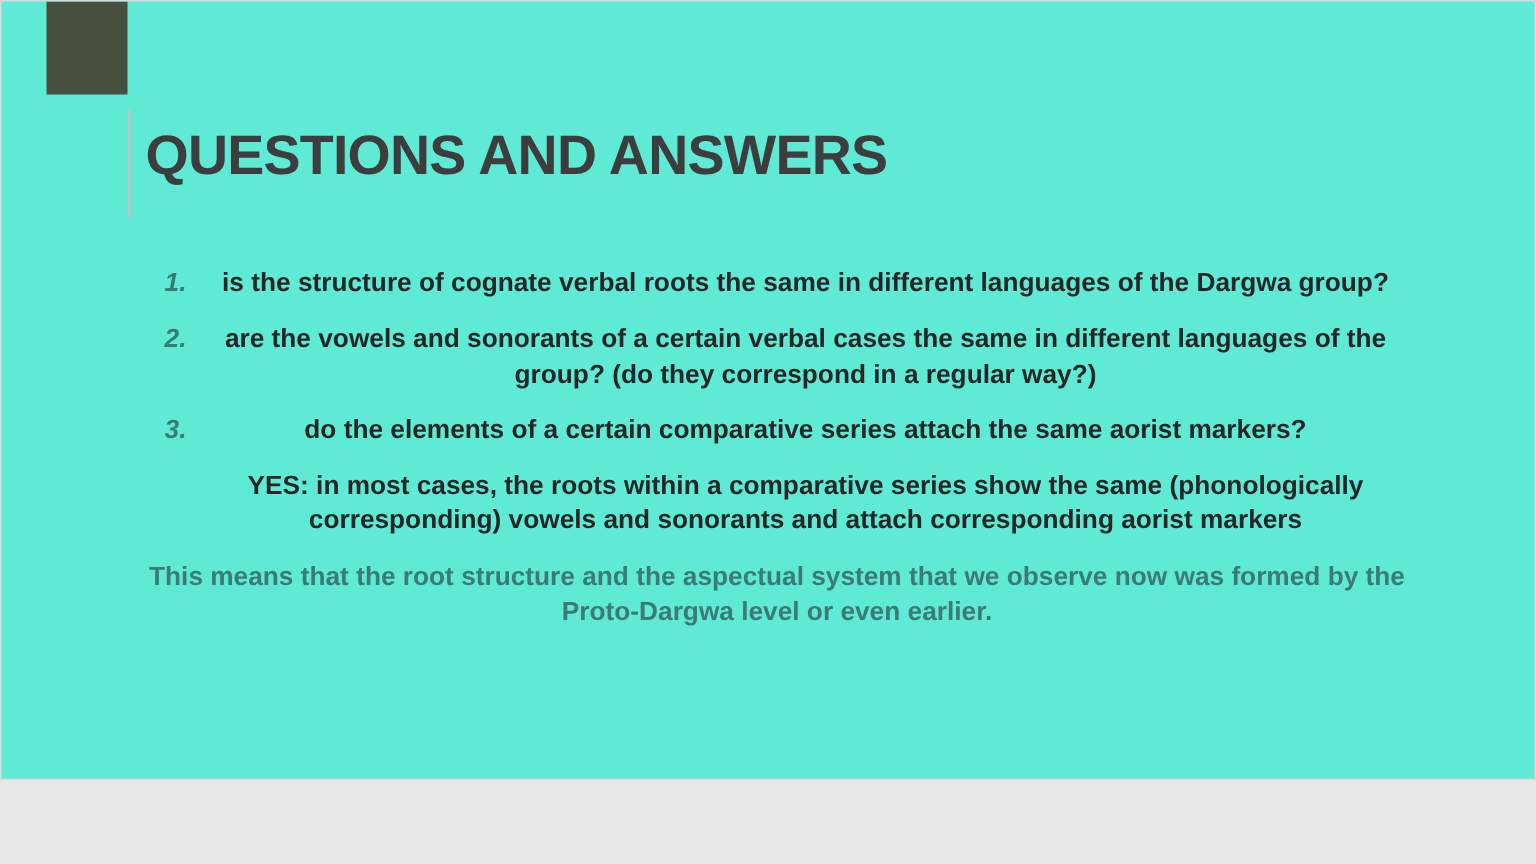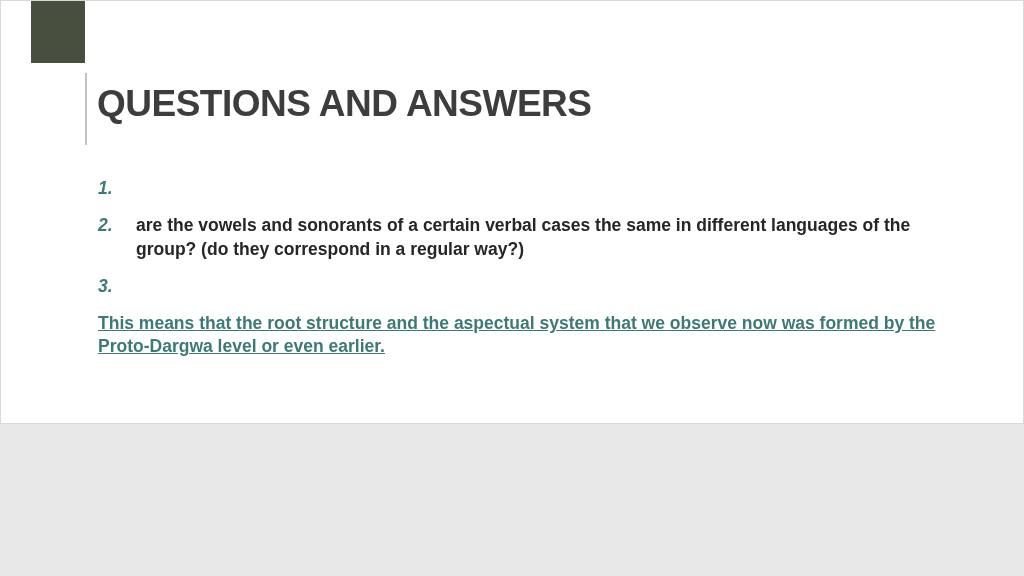--- a/index.html
+++ b/index.html
@@ -4,25 +4,26 @@
 <style>
   html, body {
     margin: 0;
     padding: 0;
     background: #e8e8e8;
     font-family: "Liberation Sans", sans-serif;
   }
   .slide {
     position: relative;
     width: 1024px;
-    height: 424px;
-    background: #ffffff;
+    height: 520px;
+    background: #5eead4;
     border: 1px solid #d9d9d9;
     box-sizing: border-box;
     overflow: hidden;
+    text-align: center;
   }
   .corner-block {
     position: absolute;
     left: 30px;
     top: 0;
     width: 54px;
     height: 62px;
   }
   .title-rule {
     position: absolute;
@@ -67,51 +68,53 @@
     flex: 1;
   }
   .qa-body p {
     margin: 0;
   }
   .qa-body p.answer {
     margin-top: 14px;
   }
   .conclusion {
     margin: 6px 0 0 0;
-    text-decoration: underline;
   }
 </style>
 </head>
 <body>
 
 <div class="slide">
 
   <div class="corner-block" id="corner-block" style="background: rgb(71, 80, 63);"></div>
 
   <div class="title-rule"></div>
 
   <h1 class="slide-title" style="color: rgb(61, 61, 61);">QUESTIONS AND ANSWERS</h1>
 
   <div class="content" style="color: rgb(38, 38, 38);">
 
     <div class="qa-item">
       <span class="qa-number teal-text" style="color: rgb(59, 122, 119);">1.</span>
       <div class="qa-body">
+        <p>is the structure of cognate verbal roots the same in different languages of the Dargwa group?</p>
       </div>
     </div>
 
     <div class="qa-item">
       <span class="qa-number teal-text" style="color: rgb(59, 122, 119);">2.</span>
       <div class="qa-body">
         <p>are the vowels and sonorants of a certain verbal cases the same in different languages of the group? (do they correspond in a regular way?)</p>
       </div>
     </div>
 
     <div class="qa-item">
       <span class="qa-number teal-text" style="color: rgb(59, 122, 119);">3.</span>
       <div class="qa-body">
+        <p>do the elements of a certain comparative series attach the same aorist markers?</p>
+        <p class="answer">YES: in most cases, the roots within a comparative series show the same (phonologically corresponding) vowels and sonorants and attach corresponding aorist markers</p>
       </div>
     </div>
 
     <p class="conclusion teal-text" style="color: rgb(59, 122, 119);">This means that the root structure and the aspectual system that we observe now was formed by the Proto-Dargwa level or even earlier.</p>
 
   </div>
 </div>
 
 </body></html>

